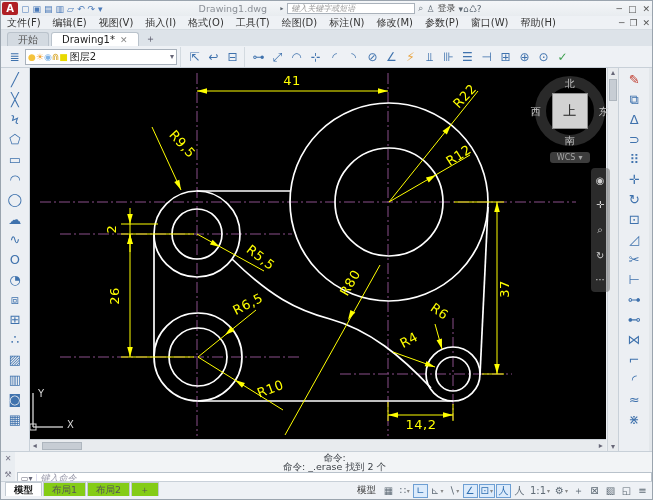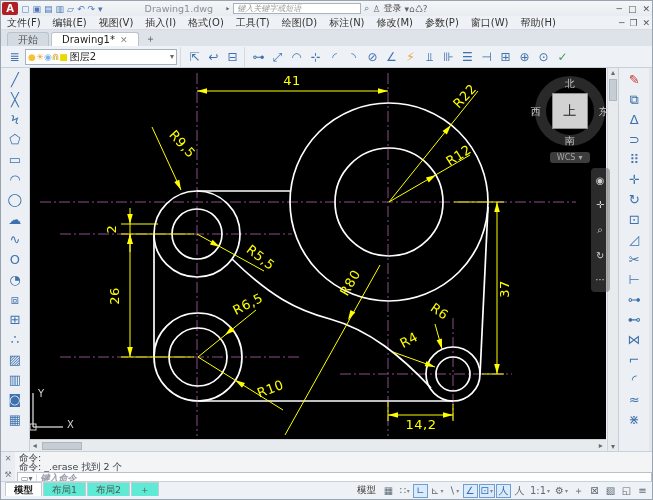--- a/index.html
+++ b/index.html
@@ -3,21 +3,21 @@
 <meta charset="utf-8">
 <style>
   html,body{margin:0;padding:0;background:#888;}
   *{box-sizing:border-box;font-family:"DejaVu Sans","Liberation Sans",sans-serif;}
   #app{position:relative;width:653px;height:500px;background:#eceff3;overflow:hidden;border:1px solid #9aa4ae;}
   
   .titlebar{position:absolute;left:0;top:0;width:653px;height:15px;background:linear-gradient(#f4f6f8,#e8ecf0);display:flex;align-items:center;font-size:9px;color:#666;}
   .logo{width:16px;height:13px;background:#b01f24;color:#fff;font-weight:bold;font-size:10px;text-align:center;line-height:13px;margin:0 3px 0 1px;border-radius:2px;}
   .qat{display:flex;align-items:center;gap:3px;color:#4a79b8;font-size:9px;}
   .qat span{cursor:default;}
-  .doc-title{color:#8b9097;font-size:9.5px;margin-left:42px;}
+  .doc-title{color:#8b9097;font-size:9.5px;margin-left:96px;}
   .searchwrap{display:flex;align-items:center;margin-left:12px;gap:3px;}
   .searchbox{width:128px;height:11px;border:1px solid #aab2bb;background:#fff;font-size:8px;font-style:italic;color:#999;padding:0 3px;line-height:9px;overflow:hidden;white-space:nowrap;}
   .tb-ico{color:#5a6570;font-size:9px;}
   .signin{color:#444;font-size:9px;}
   .win-btns{margin-left:auto;display:flex;gap:6px;padding-right:4px;color:#555;font-size:9px;}
   
   .menubar{position:absolute;left:0;top:15px;width:653px;height:14px;background:#eef1f5;display:flex;align-items:center;font-size:10px;color:#333;border-bottom:1px solid #d6dce2;}
   .menubar .mi{padding:0 6px;cursor:default;}
   .menu-winbtns{margin-left:auto;display:flex;gap:5px;padding-right:4px;color:#555;font-size:9px;}
   
@@ -50,28 +50,28 @@
   
   .hscroll{width:576px;height:12px;background:#e8ebee;border-top:1px solid #cdd3d9;display:flex;align-items:center;font-size:8px;color:#667;}
   .hscroll .thumb{width:40px;height:8px;background:#c7cdd4;border:1px solid #aeb6be;margin-left:2px;}
   .hscroll .arr{padding:0 3px;}
   .vscroll{width:12px;background:#e8ebee;border-left:1px solid #cdd3d9;display:flex;flex-direction:column;align-items:center;font-size:8px;color:#667;}
   .vscroll .thumb{width:8px;height:22px;background:#c7cdd4;border:1px solid #aeb6be;margin-top:2px;}
   .edge-strip{width:5px;background:#e3e7eb;}
   
   .cmdwin{position:absolute;left:0;top:450px;width:653px;height:30px;background:#f2f4f6;border-top:1px solid #c8d0d8;display:flex;}
   .cmd-gutter{width:14px;display:flex;flex-direction:column;align-items:center;justify-content:space-between;padding:2px 0;color:#778;font-size:8px;background:#e9edf1;}
-  .cmd-body{flex:1;display:flex;flex-direction:column;}
+  .cmd-body{flex:1;display:flex;flex-direction:column;text-align:center;}
   .cmd-hist{flex:1;font-size:9.5px;color:#3a3f45;padding:1px 4px;line-height:9px;}
   .cmd-input{height:12px;background:#fff;border:1px solid #b9c2cb;margin:0 2px 2px 2px;display:flex;align-items:center;font-size:9px;}
   .cmd-input .chip{color:#667;font-size:8px;padding:0 3px;border-right:1px solid #dde;}
-  .cmd-input .ph{font-style:italic;color:#99a;padding-left:4px;font-weight:bold;}
+  .cmd-input .ph{font-style:italic;color:#99a;padding-left:4px;}
   
   .bottombar{position:absolute;left:0;top:480px;width:653px;height:18px;background:#eef1f5;border-top:1px solid #c8d0d8;display:flex;align-items:center;font-size:10px;}
-  .ltab{padding:1px 8px;color:#555;background:#5eead4;border:1px solid #c2cad2;border-bottom:none;margin-right:1px;font-size:9.5px;}
+  .ltab{padding:1px 8px;color:#555;background:#84cc16;border:1px solid #c2cad2;border-bottom:none;margin-right:1px;font-size:9.5px;}
   .ltab.active{background:#fff;color:#111;font-weight:bold;}
   .status{margin-left:auto;display:flex;align-items:center;gap:1px;padding-right:4px;}
   .sico{min-width:15px;height:14px;display:flex;align-items:center;justify-content:center;color:#5f6b76;font-size:10px;border:1px solid transparent;padding:0 1px;}
   .sico.active{border-color:#6d9fd4;background:#dcebfb;color:#2f6eb0;}
   .sico .dd{font-size:6px;margin-left:1px;color:#888;}
   .model-lbl{font-size:9.5px;color:#333;padding:0 4px;}
   .winedge{position:absolute;left:0;top:498px;width:653px;height:2px;background:#d7dde2;}
 </style>
 </head>
 <body>

